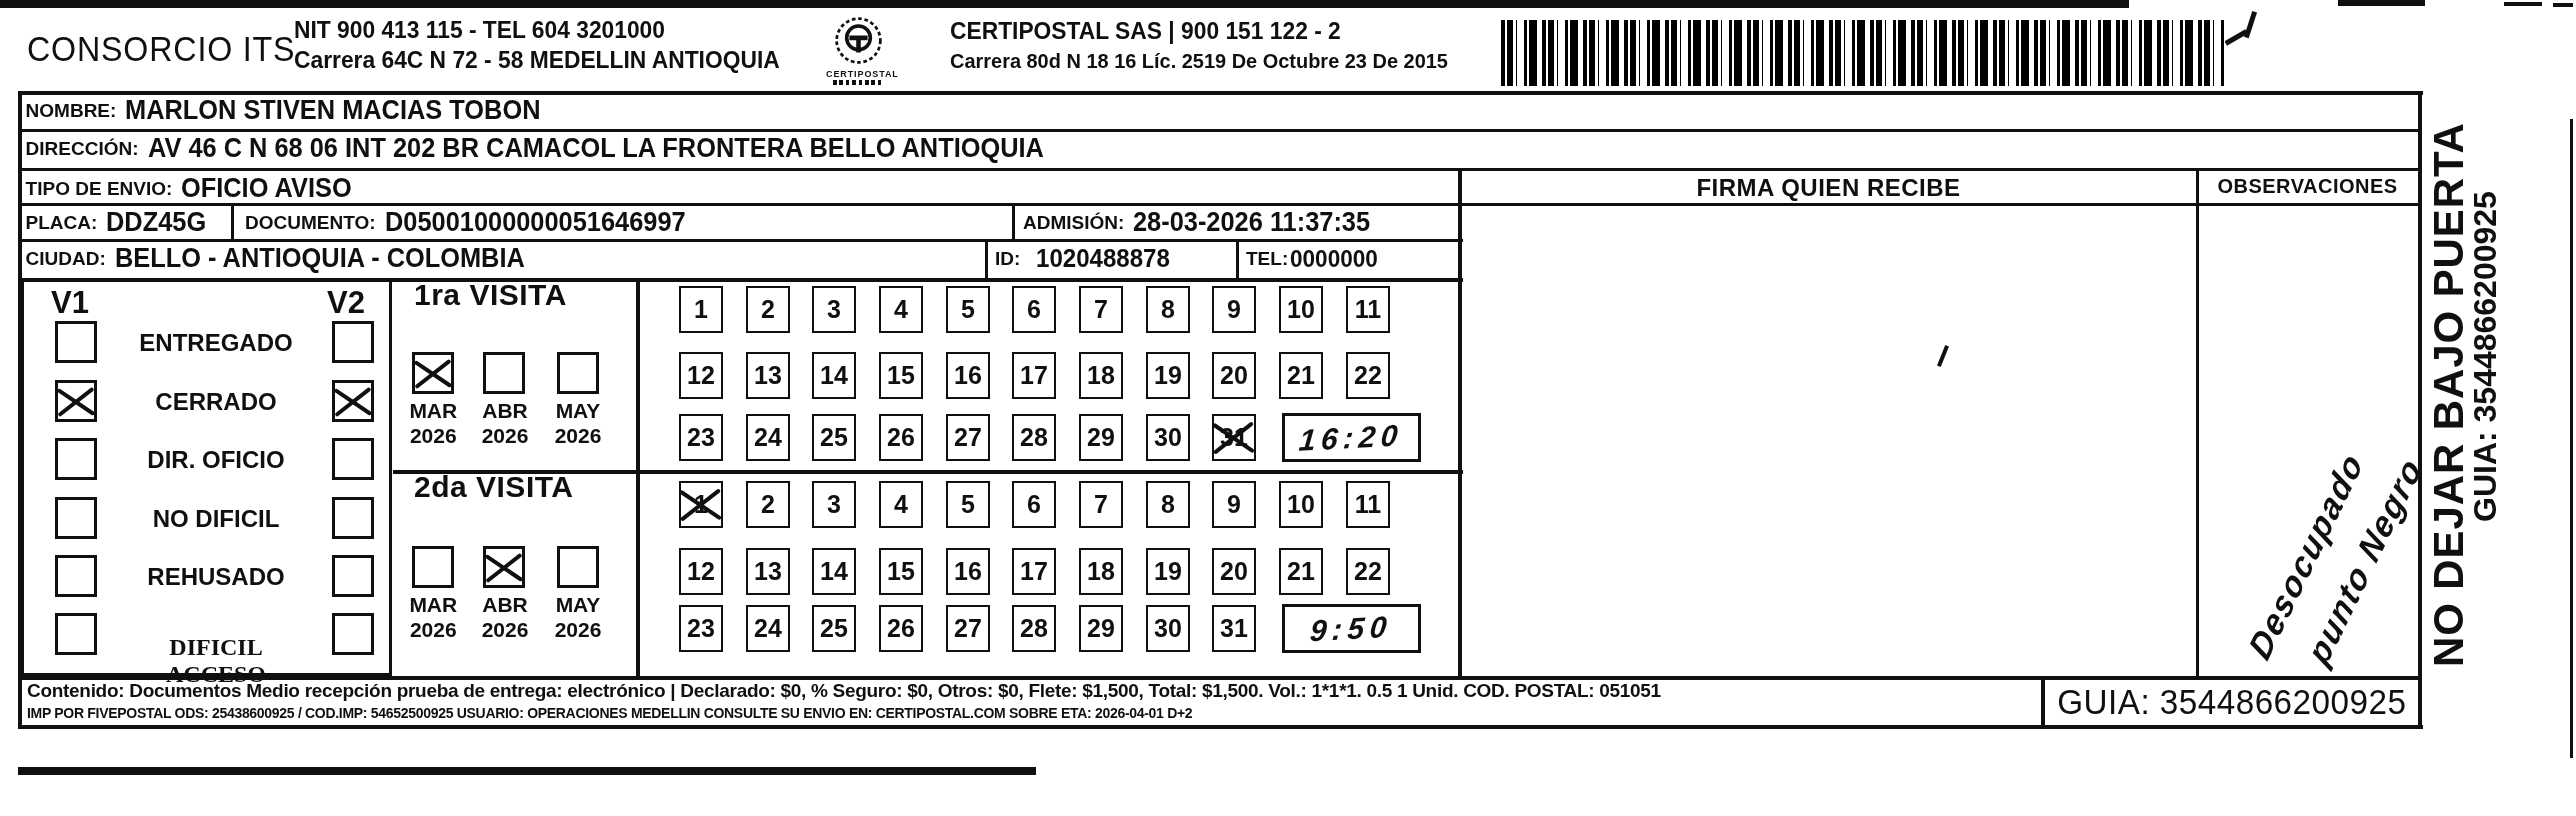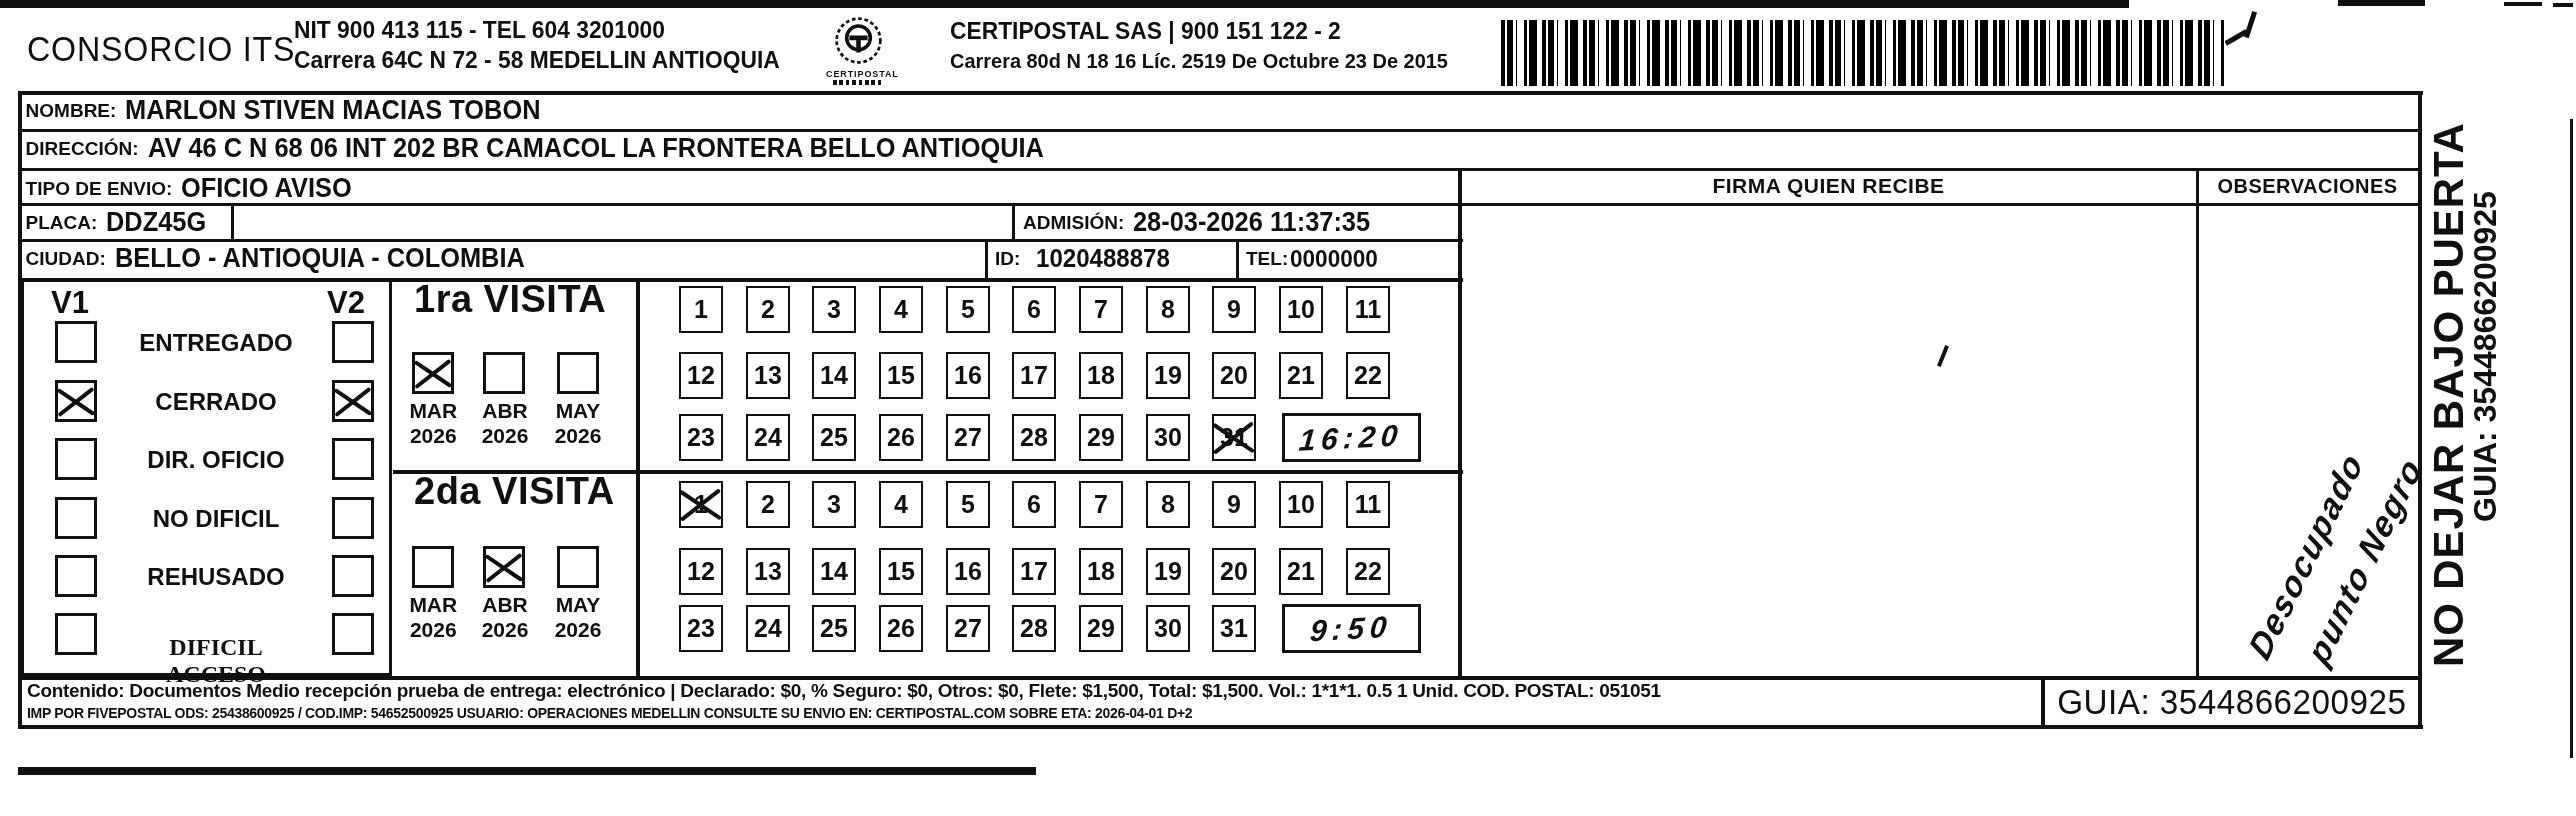--- a/index.html
+++ b/index.html
@@ -15,29 +15,29 @@
   .hdr2 .sub{font-size:21px;}
   .logo{position:absolute;left:826px;top:16.4px;width:64px;text-align:center;}
   .logo-cap{font-size:9px;font-weight:700;letter-spacing:0.9px;margin-top:-1.8px;}
   .logo-sub{height:4.6px;margin:1.8px 7.3px 0 7.3px;background:repeating-linear-gradient(90deg,#101010 0 3.7px,#fff 3.7px 6.4px);}
   .barcode{position:absolute;left:1501px;top:20px;width:724px;height:66px;
     background:repeating-linear-gradient(90deg,#000 0 3.7px,#fff 3.7px 5.5px,#000 5.5px 12px,#fff 12px 14.6px,#000 14.6px 16.4px,#fff 16.4px 23px,#000 23px 25.6px,#fff 25.6px 28px,#000 28px 36px,#fff 36px 41px);}
   
   .frow{position:absolute;display:flex;align-items:center;gap:9px;height:35px;white-space:nowrap;}
   .lbl{font-size:19px;font-weight:700;}
   .val{font-size:27px;font-weight:700;display:inline-block;transform:scaleX(.94);transform-origin:0 50%;}
-  .colhead{position:absolute;font-weight:700;text-align:center;font-size:21px;letter-spacing:0.5px;}
+  .colhead{position:absolute;font-weight:700;text-align:center;font-size:24px;letter-spacing:0.5px;}
   
   #statusbox{position:absolute;left:21px;top:278px;width:371px;height:398px;border:3.7px solid #101010;box-sizing:border-box;}
   .vhead{position:absolute;top:3.7px;font-size:31px;font-weight:700;}
   .cbox{position:absolute;width:42px;height:42px;border:3.7px solid #101010;box-sizing:border-box;background:#fff;}
   .st-label{position:absolute;left:95px;width:194px;text-align:center;font-size:24px;font-weight:700;}
   
   .visit{position:absolute;left:394px;width:1065px;}
-  .vtitle{position:absolute;left:20px;font-size:38px;font-weight:700;letter-spacing:0.5px;}
+  .vtitle{position:absolute;left:20px;font-size:30px;font-weight:700;letter-spacing:0.5px;}
   .mlabel,.myear{position:absolute;width:64px;text-align:center;font-size:21px;font-weight:700;}
   .dbox{position:absolute;width:44px;height:47px;border:2.7px solid #101010;box-sizing:border-box;
         display:flex;align-items:center;justify-content:center;font-size:25px;font-weight:700;}
   .timebox{position:absolute;width:139px;height:49px;border:3.7px solid #101010;box-sizing:border-box;
         display:flex;align-items:center;justify-content:center;background:#fff;}
   .htime{font-style:italic;font-weight:700;font-size:30px;letter-spacing:5.5px;transform:rotate(-3deg) skewX(-8deg);}
   .xmark{position:absolute;left:0;top:0;right:0;bottom:0;pointer-events:none;}
   .xmark::before,.xmark::after{content:"";position:absolute;left:-12%;top:46%;width:122%;height:4.1px;background:#101010;border-radius:2.7px;}
   .xmark::before{transform:rotate(34deg);}
   .xmark::after{transform:rotate(-38deg);}
@@ -118,20 +118,24 @@
     <span class="val">AV 46 C N 68 06 INT 202 BR CAMACOL LA FRONTERA BELLO ANTIOQUIA</span>
   </div>
   <div class="frow" style="left:25.6px;top:171px;justify-content:space-between;">
     <span class="lbl">TIPO DE ENVIO:</span>
     <span class="val">OFICIO AVISO</span>
   </div>
   <div class="frow" style="left:25.6px;top:205px;">
     <span class="lbl">PLACA:</span>
     <span class="val">DDZ45G</span>
   </div>
+  <div class="frow" style="left:245px;top:205px;">
+    <span class="lbl">DOCUMENTO:</span>
+    <span class="val">D05001000000051646997</span>
+  </div>
   <div class="frow" style="left:1023px;top:205px;">
     <span class="lbl">ADMISIÓN:</span>
     <span class="val">28-03-2026 11:37:35</span>
   </div>
   <div class="frow" style="left:25.6px;top:241px;">
     <span class="lbl">CIUDAD:</span>
     <span class="val">BELLO - ANTIOQUIA - COLOMBIA</span>
   </div>
   <div class="frow" style="left:995px;top:241px;gap:16px;">
     <span class="lbl">ID:</span>

